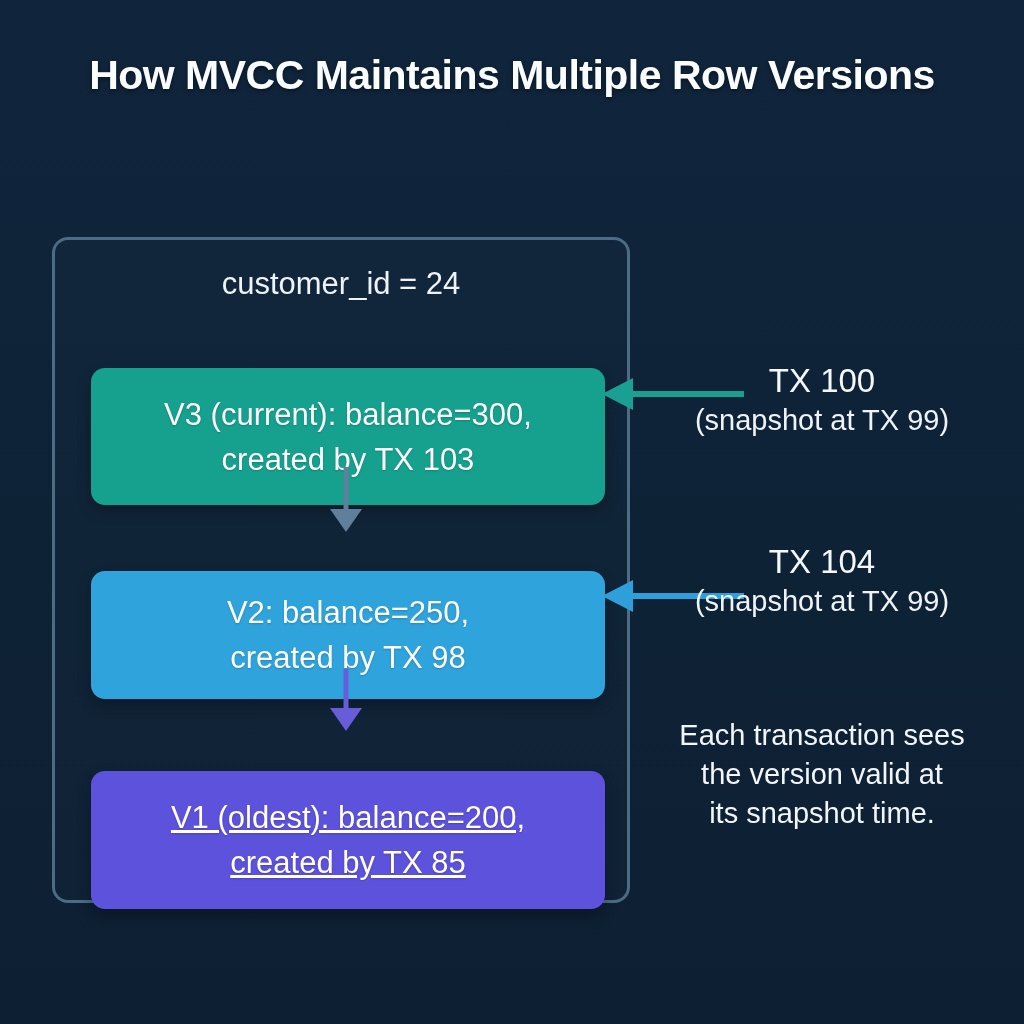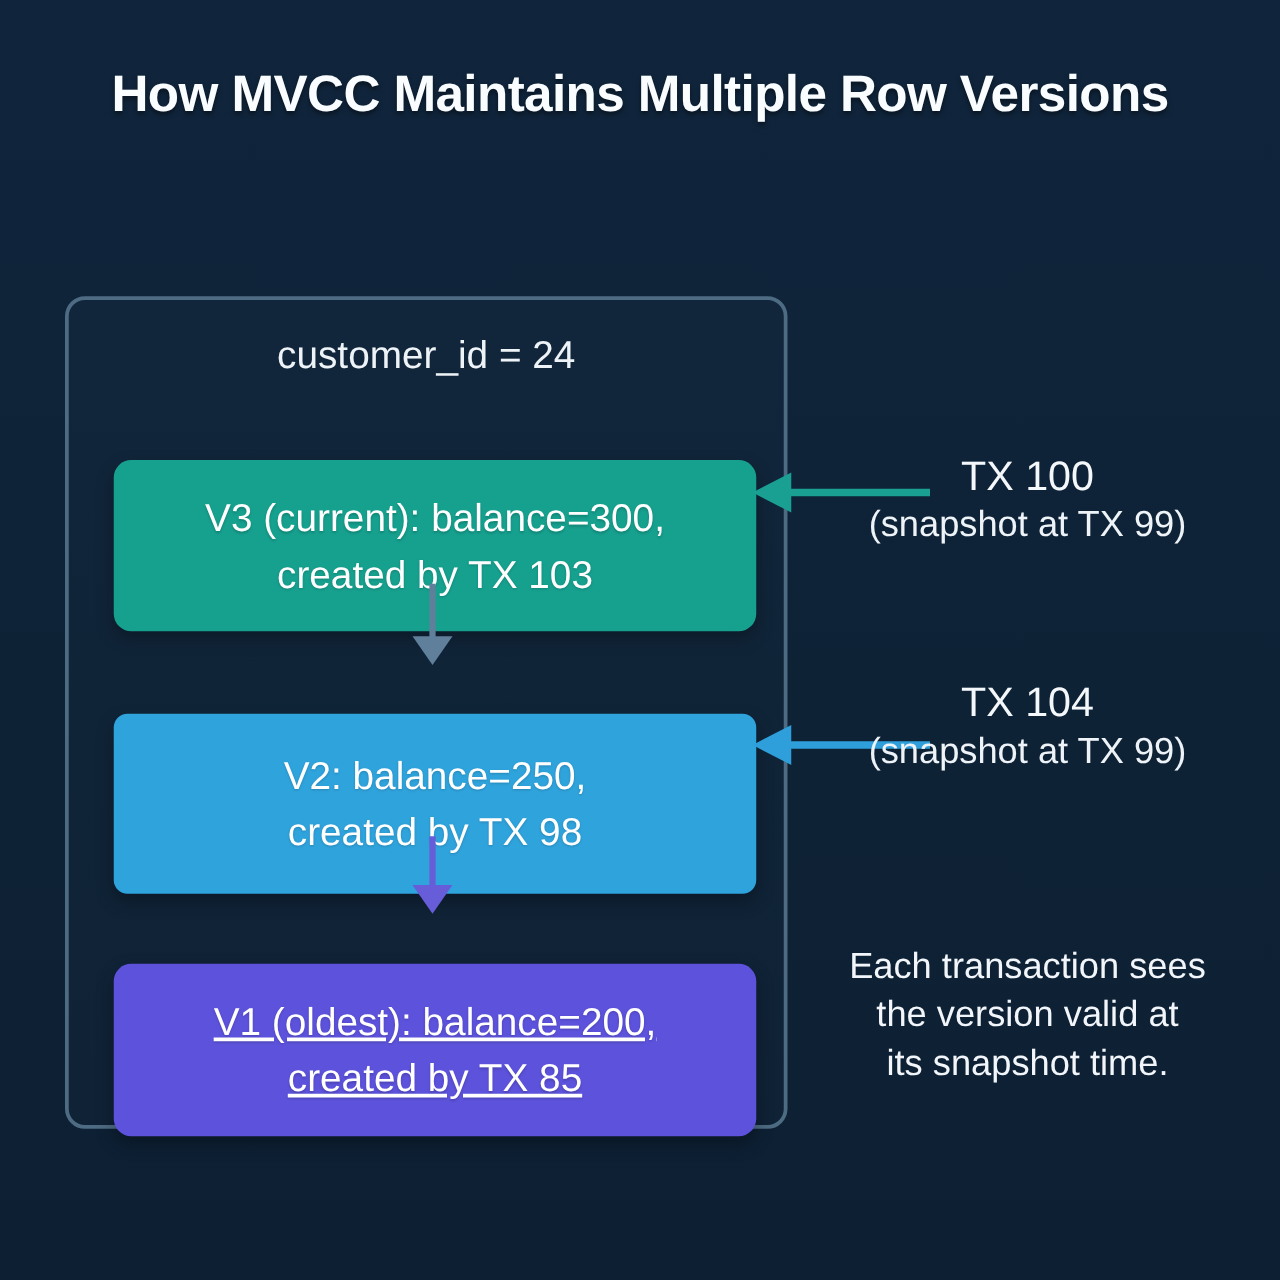--- a/index.html
+++ b/index.html
@@ -76,21 +76,21 @@
     text-align: center;
     font-size: 31px;
     font-weight: 500;
     line-height: 45px;
     color: #ffffff;
     box-shadow: 0 6px 14px rgba(0,0,0,0.28);
     text-shadow: 0 1px 2px rgba(0,0,0,0.18);
     margin-top: 36px;
   }
   .version-box.v3 { top: 92px;  height: 137px; }
-  .version-box.v2 { top: 295px; height: 144px; border-radius: 11px; }
+  .version-box.v2 { top: 295px; height: 128px; }
   .version-box.v1 { top: 495px; height: 138px; text-decoration: underline; }
 
   .arrow-layer {
     position: absolute;
     inset: 0;
     width: 1024px;
     height: 1024px;
     pointer-events: none;
   }
 
@@ -110,21 +110,20 @@
     position: absolute;
     left: 640px;
     top: 716px;
     width: 364px;
     text-align: center;
     font-size: 29px;
     font-weight: 500;
     line-height: 39px;
     color: #f2f6fa;
     white-space: pre-line;
-    margin-top: 38px;
   }
 </style>
 </head>
 <body>
 
 <div id="canvas">
 
   <div class="main-title">How MVCC Maintains Multiple Row Versions</div>
 
 

